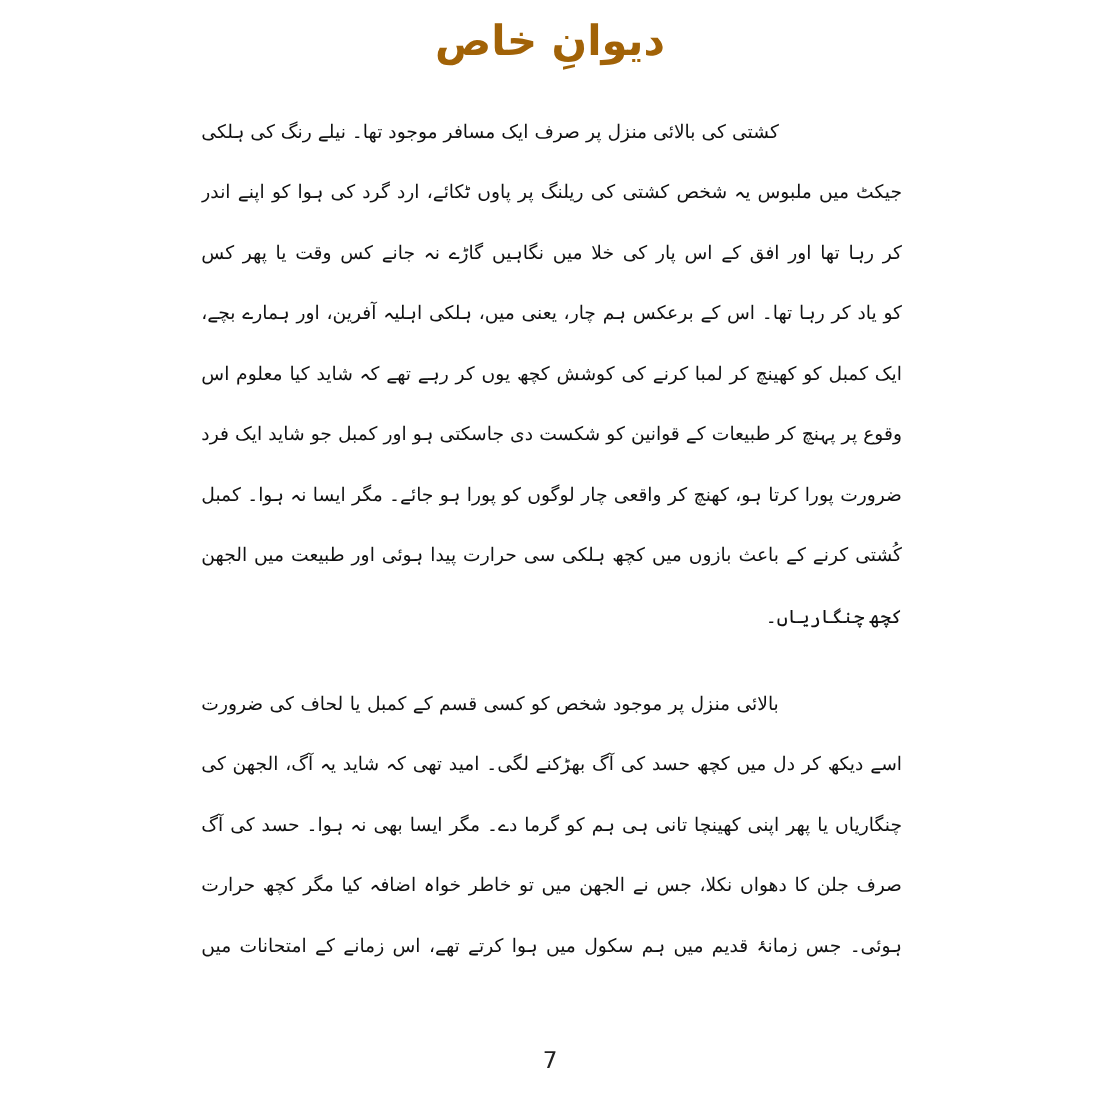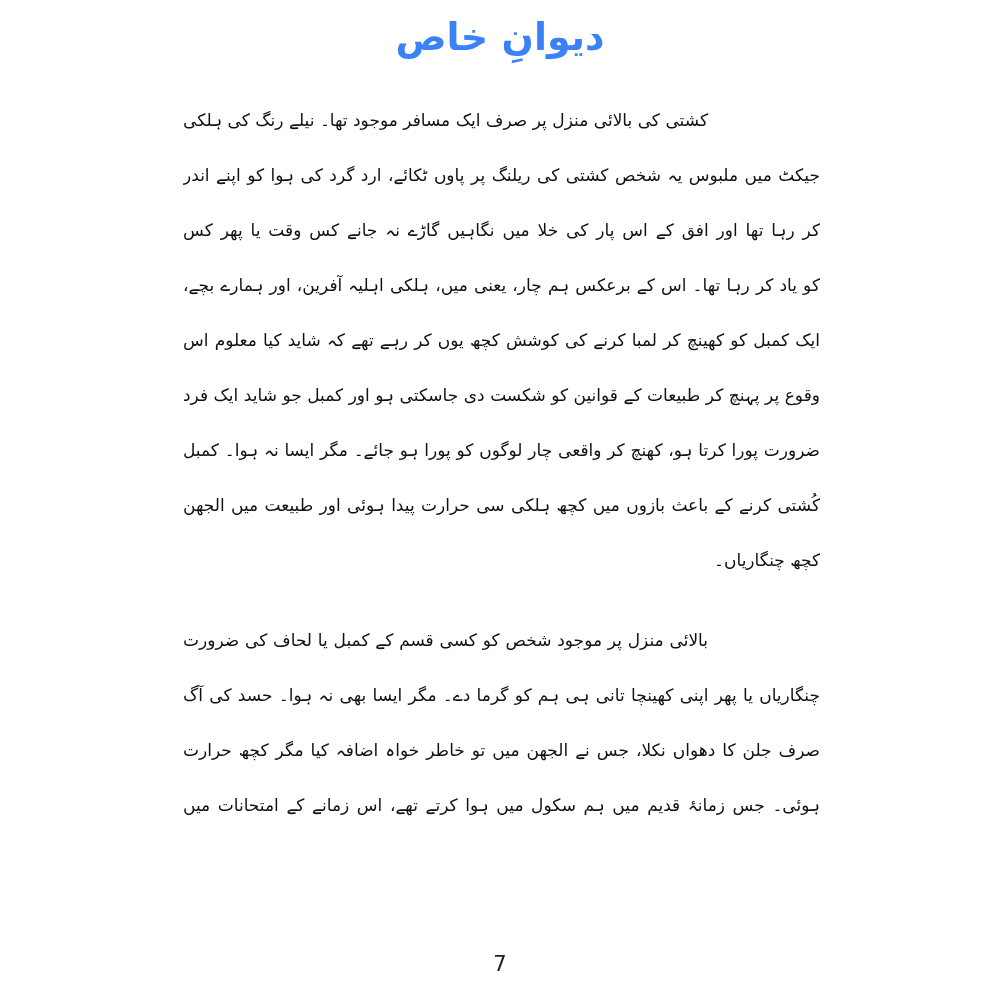--- a/index.html
+++ b/index.html
@@ -21,21 +21,21 @@
     top: 0;
     left: 0;
     right: 0;
     height: 75px;
     line-height: 75px;
     margin: 0;
     text-align: center;
     direction: rtl;
     font-size: 38px;
     font-weight: bold;
-    color: #3b82f6;
+    color: #a16207;
   }
   .text-body {
     position: absolute;
     top: 93px;
     left: 183px;
     width: 637px;
     direction: rtl;
   }
   .para {
     margin: 0;
@@ -51,20 +51,21 @@
     text-align: justify;
     text-align-last: justify;
     overflow: hidden;
     color: #111111;
   }
   .line.first-line {
     padding-right: 112px;
   }
   .line.short-last {
     text-align-last: right;
+    font-family: Liberation Serif, serif;
   }
   .page-number {
     position: absolute;
     top: 952px;
     left: 0;
     right: 0;
     text-align: center;
     font-size: 21px;
     color: #222222;
     font-family: "DejaVu Sans", sans-serif;
@@ -86,20 +87,21 @@
       <div class="line">کو یاد کر رہا تھا۔ اس کے برعکس ہم چار، یعنی میں، ہلکی اہلیہ آفرین، اور ہمارے بچے،</div>
       <div class="line">ایک کمبل کو کھینچ کر لمبا کرنے کی کوشش کچھ یوں کر رہے تھے کہ شاید کیا معلوم اس محلِ</div>
       <div class="line">وقوع پر پہنچ کر طبیعات کے قوانین کو شکست دی جاسکتی ہو اور کمبل جو شاید ایک فرد کی</div>
       <div class="line">ضرورت پورا کرتا ہو، کھنچ کر واقعی چار لوگوں کو پورا ہو جائے۔ مگر ایسا نہ ہوا۔ کمبل سے</div>
       <div class="line">کُشتی کرنے کے باعث بازوں میں کچھ ہلکی سی حرارت پیدا ہوئی اور طبیعت میں الجھن کی</div>
       <div class="line short-last">کچھ چنگاریاں۔</div>
     </div>
 
     <div class="para">
       <div class="line first-line">بالائی منزل پر موجود شخص کو کسی قسم کے کمبل یا لحاف کی ضرورت نہ تھی،</div>
+      <div class="line">اسے دیکھ کر دل میں کچھ حسد کی آگ بھڑکنے لگی۔ امید تھی کہ شاید یہ آگ، الجھن کی</div>
       <div class="line">چنگاریاں یا پھر اپنی کھینچا تانی ہی ہم کو گرما دے۔ مگر ایسا بھی نہ ہوا۔ حسد کی آگ سے</div>
       <div class="line">صرف جلن کا دھواں نکلا، جس نے الجھن میں تو خاطر خواہ اضافہ کیا مگر کچھ حرارت پیدا نہ</div>
       <div class="line">ہوئی۔ جس زمانۂ قدیم میں ہم سکول میں ہوا کرتے تھے، اس زمانے کے امتحانات میں اردو</div>
     </div>
 
   </div>
 
   <div class="page-number">7</div>
 
 </div>

